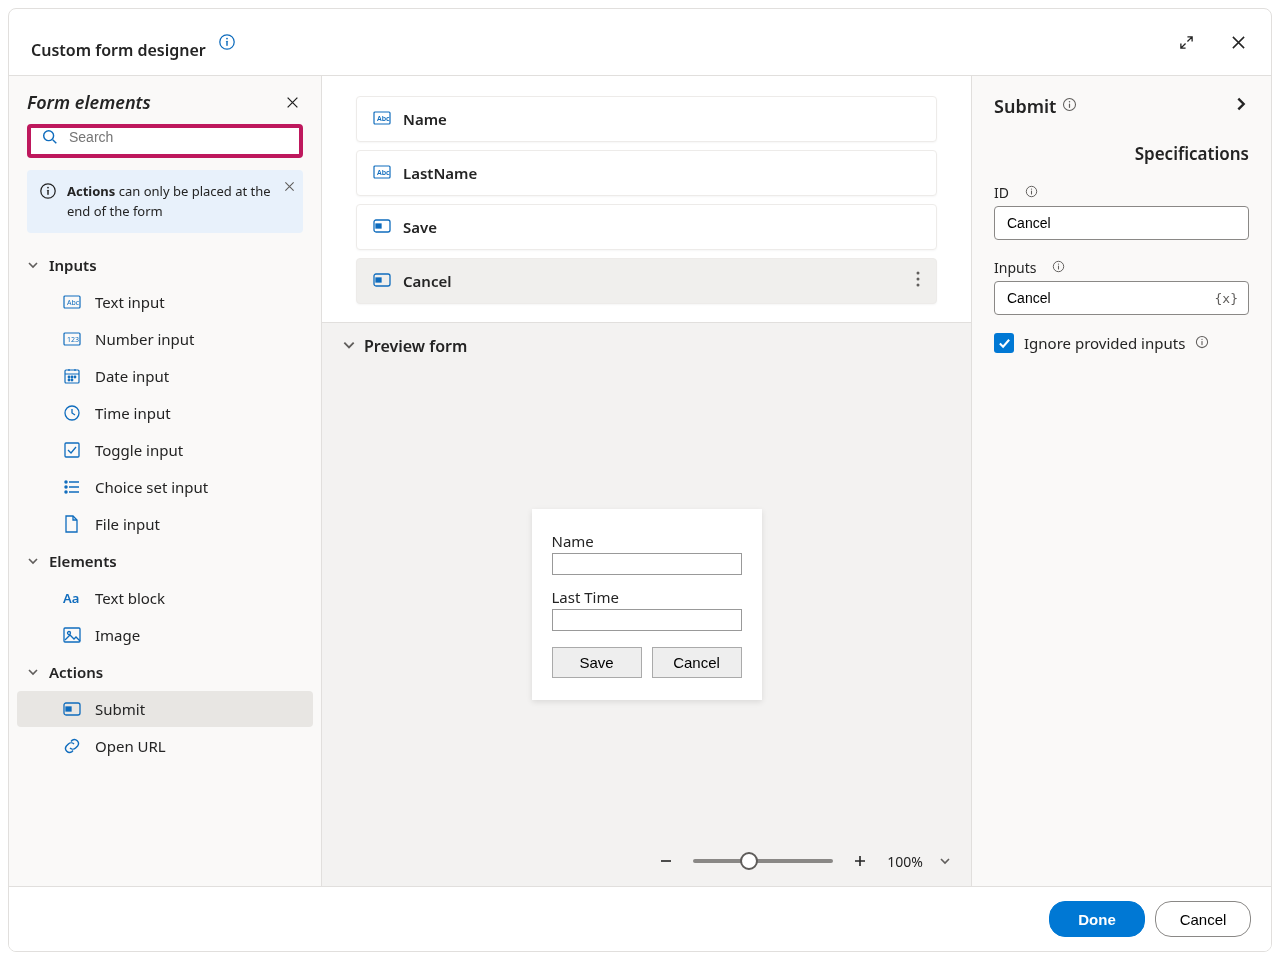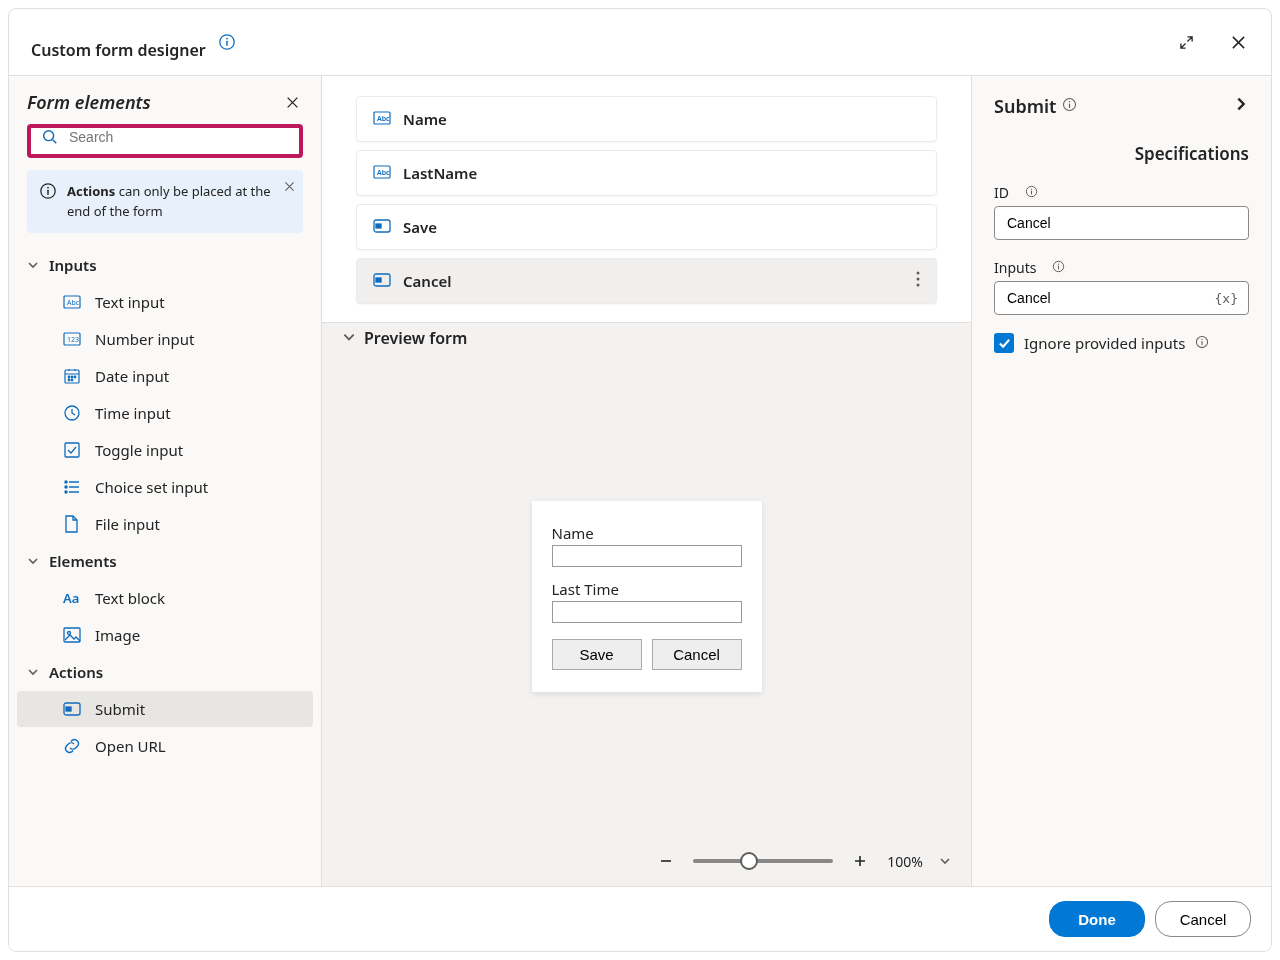--- a/index.html
+++ b/index.html
@@ -140,21 +140,21 @@
   .card.selected { background: #f0efed; }
   .card .more { margin-left: auto; color: var(--grey-mid); cursor:pointer;}
   .preview {
     flex: 1;
     background: var(--grey-panel);
     border-top: 1px solid var(--grey-border);
     display: flex; flex-direction: column;
   }
   .preview-header {
     display: flex; align-items: center; gap: 8px;
-    padding: 4px 20px;
+    padding: 12px 20px;
     font-weight: 600;
     font-size: 16px;
   }
   .preview-body {
     flex:1; display:flex; align-items:center; justify-content:center;
   }
   .form-preview {
     background: #fff;
     padding: 22px 20px;
     width: 230px;

